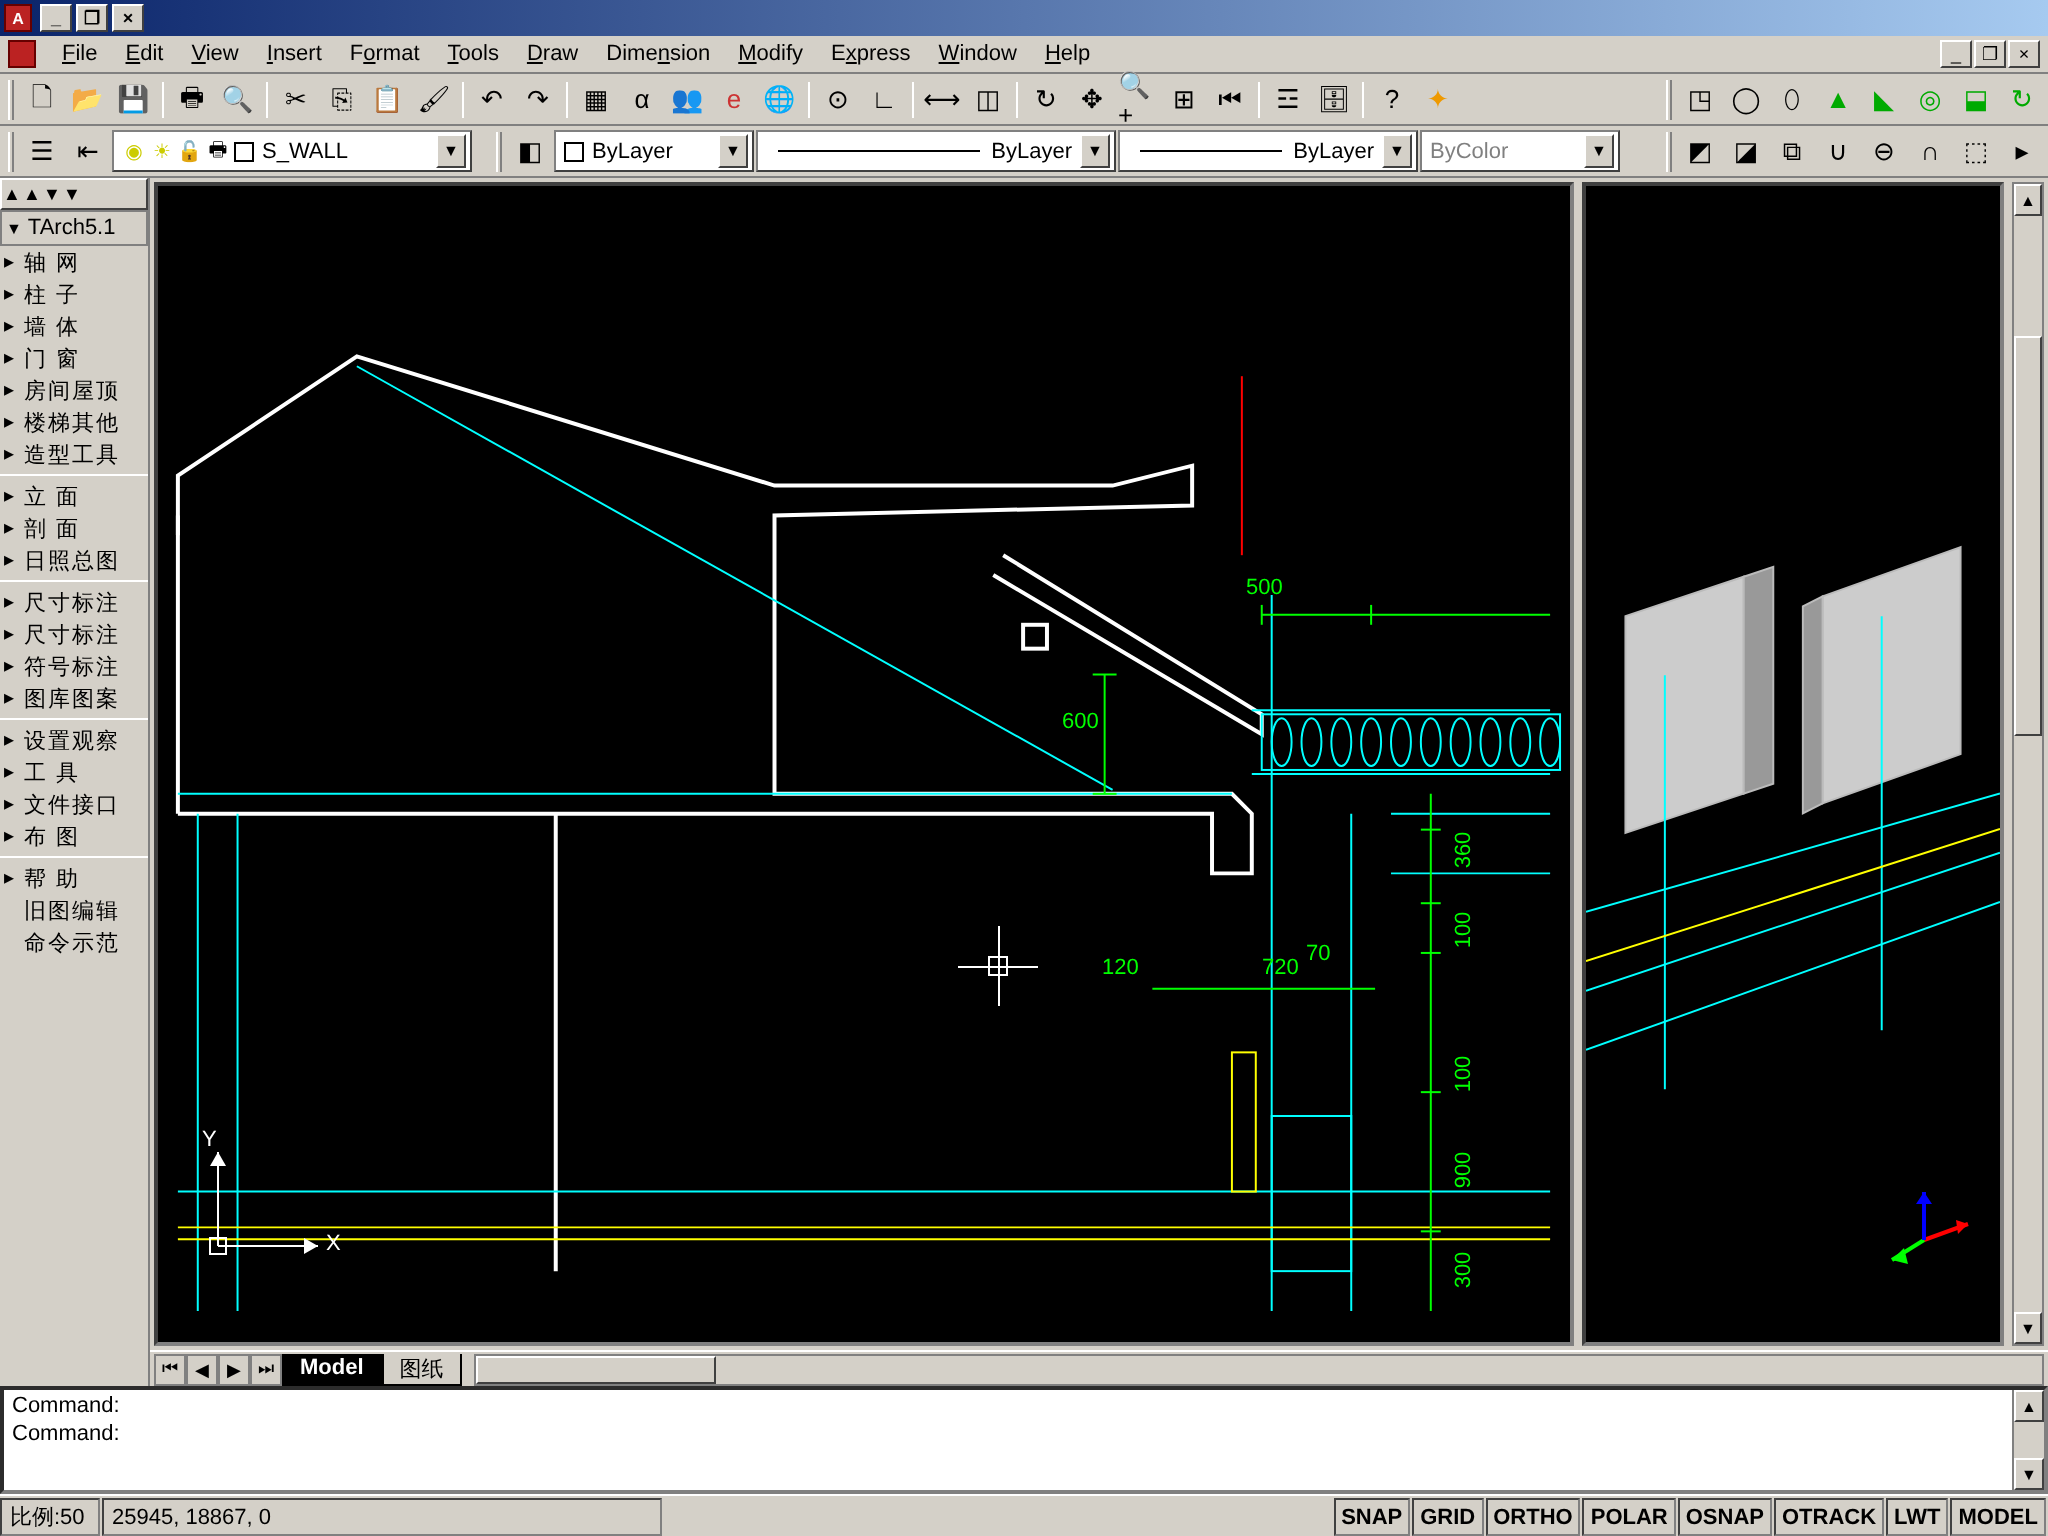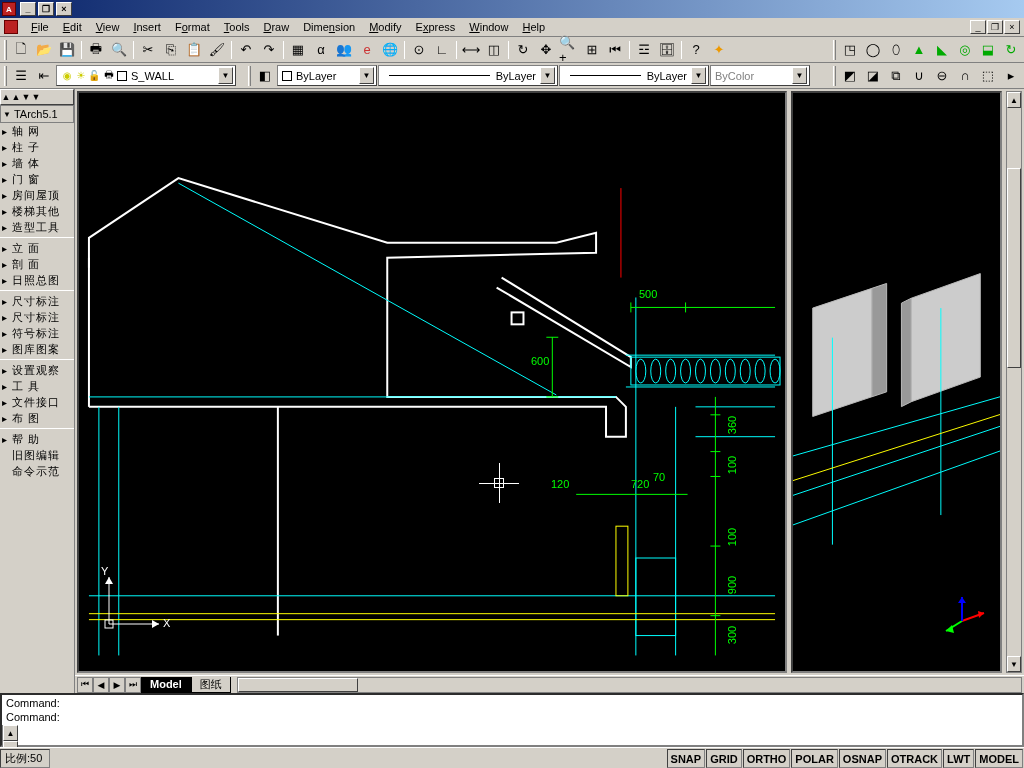--- a/index.html
+++ b/index.html
@@ -65,21 +65,21 @@
 .layout-tabs .tab { height:16px; padding:0 8px; background:#d4d0c8; border:1px solid #000; border-top:none; display:flex; align-items:center; cursor:pointer; font-size:11px;}
 .layout-tabs .tab.active { background:#000; color:#fff; font-weight:bold;}
 .layout-tabs .hscroll { flex:1; height:16px; background:#d4d0c8; border:1px solid #808080; margin-left:6px; position:relative;}
 .layout-tabs .hscroll .thumb { position:absolute; left:0; width:120px; top:0; bottom:0; background:#d4d0c8; border:1px solid #fff; border-right-color:#404040; border-bottom-color:#404040;}
 .vscroll { width:16px; background:#d4d0c8; border:1px solid #808080; display:flex; flex-direction:column;}
 .vscroll .arrow{height:16px;border:1px solid #fff;border-right-color:#404040;border-bottom-color:#404040;display:flex;align-items:center;justify-content:center;font-size:8px;}
 .vscroll .track{flex:1;position:relative;}
 .vscroll .thumb{position:absolute;left:0;right:0;height:200px;top:60px;background:#d4d0c8;border:1px solid #fff;border-right-color:#404040;border-bottom-color:#404040;}
 
 
-.command-area { height:54px; background:#fff; border:2px inset #808080; display:flex;flex-direction:column; }
+.command-area { height:54px; background:#fff; border:2px inset #808080; display:flex; }
 .command-lines { flex:1; padding:1px 4px; font-family: "Courier New", monospace; font-size:12px; line-height:14px;}
 .cmd-scroll { width:16px; background:#d4d0c8; border-left:1px solid #808080; display:flex; flex-direction:column;}
 .cmd-scroll .arrow{height:16px;border:1px solid #fff;border-right-color:#404040;border-bottom-color:#404040;display:flex;align-items:center;justify-content:center;font-size:8px;}
 .cmd-scroll .track{flex:1;}
 
 
 .statusbar { height:21px; background:#d4d0c8; display:flex; align-items:flex-end; border-top:1px solid #fff;}
 .statusbar .cell { height:19px; border:1px solid #808080; border-top-color:#404040; border-left-color:#404040; padding:0 4px; display:flex; align-items:center; margin-right:1px; background:#d4d0c8;}
 .statusbar .coords { flex:0 0 280px; }
 .statusbar .scale { flex:0 0 50px;}
@@ -404,21 +404,21 @@
             <line x1="500" y1="398" x2="612" y2="398"></line>
             <line x1="640" y1="300" x2="640" y2="560"></line>
             <line x1="635" y1="318" x2="645" y2="318"></line>
               <line x1="635" y1="355" x2="645" y2="355"></line>
             <line x1="635" y1="380" x2="645" y2="380"></line>
               <line x1="635" y1="450" x2="645" y2="450"></line>
             <line x1="635" y1="520" x2="645" y2="520"></line>
           </g>
         </svg>
 
-        <div class="dim-text" style="left:560px; top:195px;">500</div>
+        <div class="dim-text" style="left:544px; top:195px;">500</div>
         <div class="dim-text" style="left:452px; top:262px;">600</div>
         <div class="dim-text" style="left:472px; top:385px;">120</div>
         <div class="dim-text" style="left:552px; top:385px;">720</div>
         <div class="dim-text" style="left:574px; top:378px;">70</div>
         <div class="dim-text" style="left:644px; top:326px; transform:rotate(-90deg);">360</div>
         <div class="dim-text" style="left:644px; top:366px; transform:rotate(-90deg);">100</div>
         <div class="dim-text" style="left:644px; top:438px; transform:rotate(-90deg);">100</div>
         <div class="dim-text" style="left:644px; top:486px; transform:rotate(-90deg);">900</div>
         <div class="dim-text" style="left:644px; top:536px; transform:rotate(-90deg);">300</div>
 
@@ -500,20 +500,21 @@
   </div>
   <div class="cmd-scroll">
     <div class="arrow">▲</div>
     <div class="track"></div>
     <div class="arrow">▼</div>
   </div>
 </div>
 
 <div class="statusbar">
   <div class="cell scale">比例:50</div>
+  <div class="cell coords">25945, 18867, 0</div>
   <div class="spacer"></div>
   <div id="status-toggles" style="display:flex;">
       <div class="cell toggle">SNAP</div>
       <div class="cell toggle">GRID</div>
       <div class="cell toggle">ORTHO</div>
       <div class="cell toggle">POLAR</div>
       <div class="cell toggle">OSNAP</div>
       <div class="cell toggle">OTRACK</div>
       <div class="cell toggle">LWT</div>
       <div class="cell toggle">MODEL</div>

